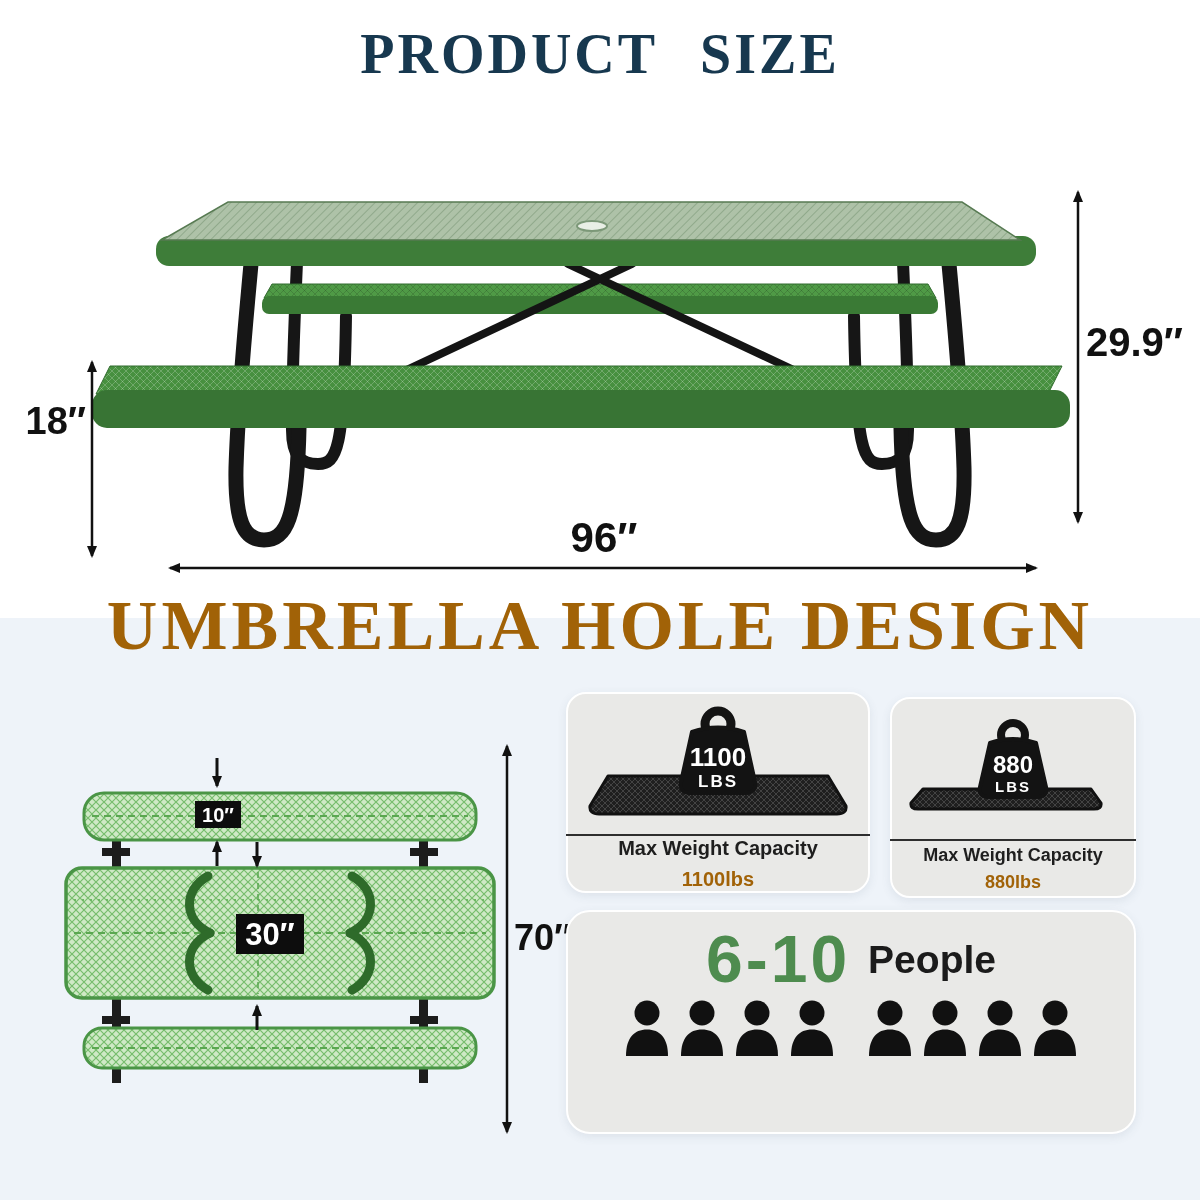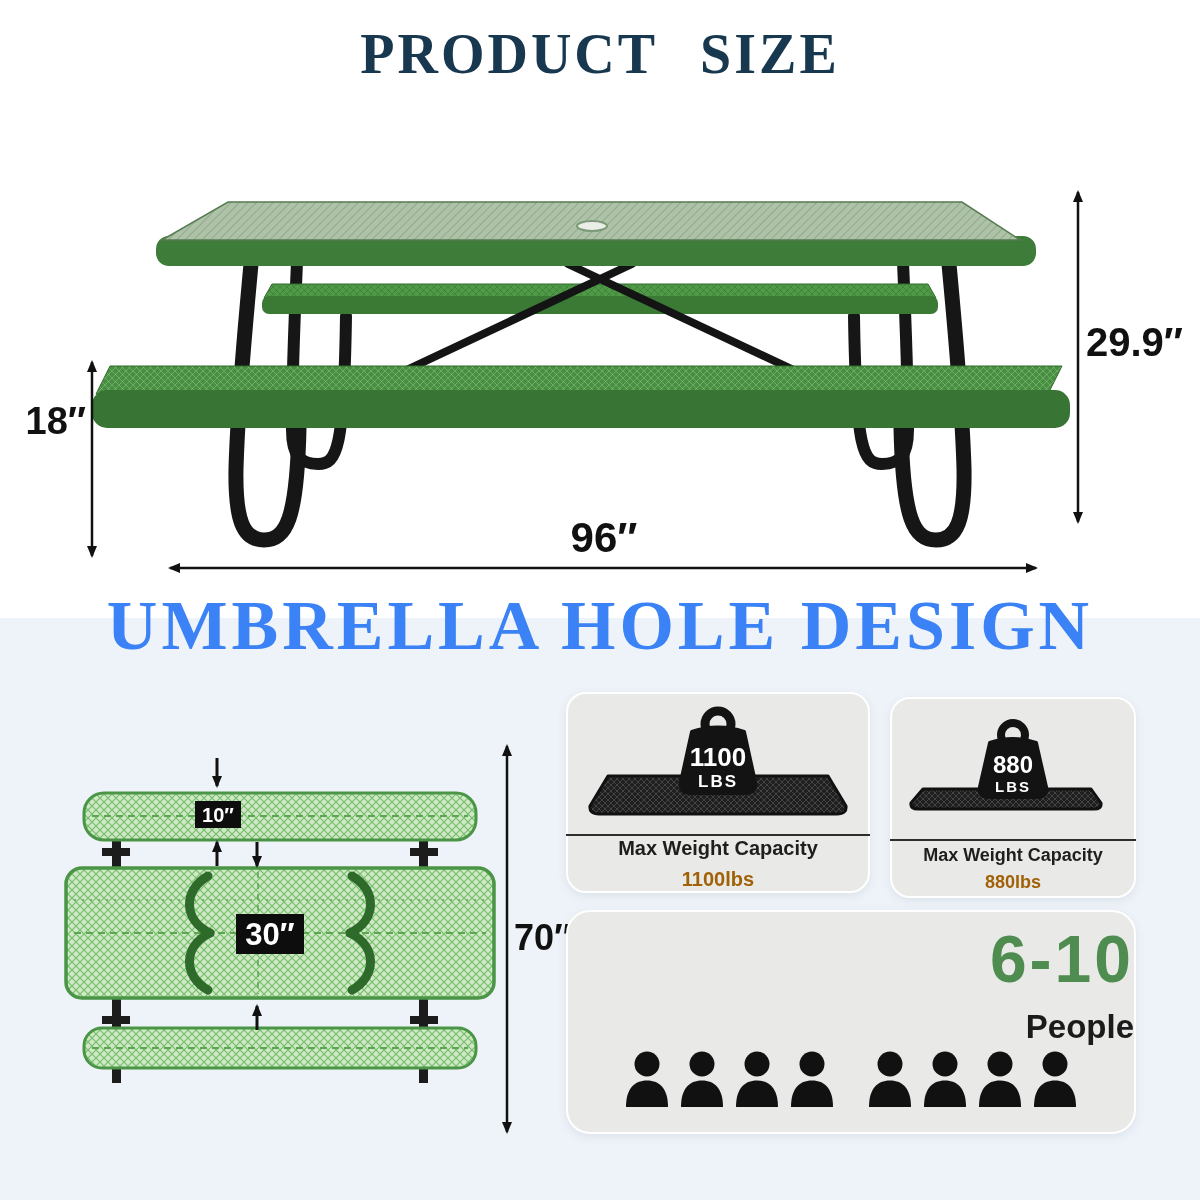--- a/index.html
+++ b/index.html
@@ -5,21 +5,21 @@
   html,body{margin:0;padding:0;background:#fff;}
   .canvas{position:relative;width:1200px;height:1200px;background:#ffffff;overflow:hidden;
           font-family:"Liberation Sans",sans-serif;}
   .bg-lower{position:absolute;left:0;top:618px;width:1200px;height:582px;background:#eef3f9;}
 
   .title-main{position:absolute;left:0;top:22px;width:1200px;margin:0;text-align:center;
               font-family:"Liberation Serif",serif;font-weight:700;font-size:56px;
               letter-spacing:3px;word-spacing:26px;color:#17384f;z-index:3;}
   .title-sub{position:absolute;left:0;top:586px;width:1200px;margin:0;text-align:center;
              font-family:"Liberation Serif",serif;font-weight:700;font-size:70px;
-             letter-spacing:4px;color:#3b82f6;z-index:3;}
+             letter-spacing:4px;color:#a16207;z-index:3;}
 
   .table-svg{position:absolute;left:0;top:0;z-index:1;}
   .topview-svg{position:absolute;left:40px;top:730px;z-index:2;}
 
   .dim-text{font-family:"Liberation Sans",sans-serif;font-weight:600;fill:#111;}
   .box-text{font-family:"Liberation Sans",sans-serif;font-weight:700;fill:#ffffff;}
 
   .card{position:absolute;background:#e9e9e7;border:2px solid #ffffff;border-radius:20px;
         box-shadow:0 3px 10px rgba(70,90,110,.10);z-index:2;box-sizing:border-box;}
   .card1{left:566px;top:692px;width:304px;height:201px;}
@@ -27,23 +27,23 @@
   .icon-wrap{position:absolute;left:0;right:0;top:4px;display:flex;justify-content:center;}
   .card-divider{position:absolute;left:-2px;right:-2px;top:140px;border-top:2px solid #2e2e2e;}
   .card-caption{position:absolute;left:0;right:0;top:142px;bottom:0;display:flex;
                 align-items:center;justify-content:center;gap:8px;font-weight:700;font-size:20px;flex-direction:column;}
   .card2 .card-caption{font-size:18px;gap:6px;}
   .cap-label{color:#1e1e1e;}
   .cap-value{color:#a16207;}
   .wtxt{font-family:"Liberation Sans",sans-serif;font-weight:800;fill:#ffffff;}
 
   .people-card{left:566px;top:910px;width:570px;height:224px;border-radius:24px;}
-  .people-head{display:flex;justify-content:center;align-items:flex-end;gap:18px;margin-top:14px;flex-direction:column;}
+  .people-head{display:flex;justify-content:center;align-items:center;gap:18px;margin-top:14px;}
   .people-range{font-size:66px;font-weight:800;color:#4e8c4f;letter-spacing:3px;line-height:1;}
-  .people-word{font-size:33px;font-weight:700;color:#1b1b1b;line-height:1;}
+  .people-word{font-size:39px;font-weight:700;color:#1b1b1b;line-height:1;}
   .people-row{display:flex;justify-content:center;align-items:flex-end;gap:32px;margin-top:8px;}
   .pgroup{display:flex;gap:9px;}
   .person{width:46px;height:56px;fill:#111;display:block;}
 </style>
 </head>
 <body>
 
 <div class="canvas">
   <div class="bg-lower"></div>
 

